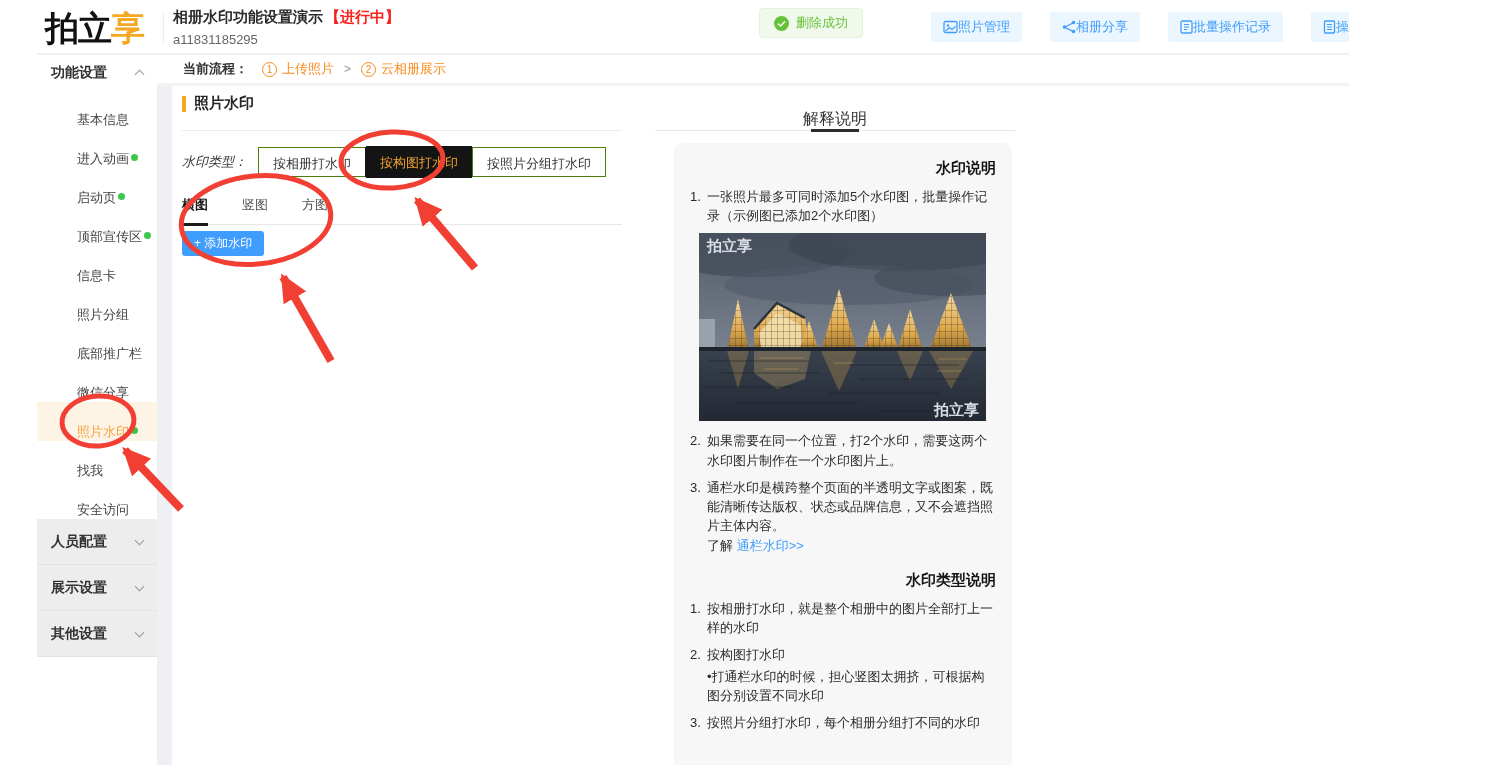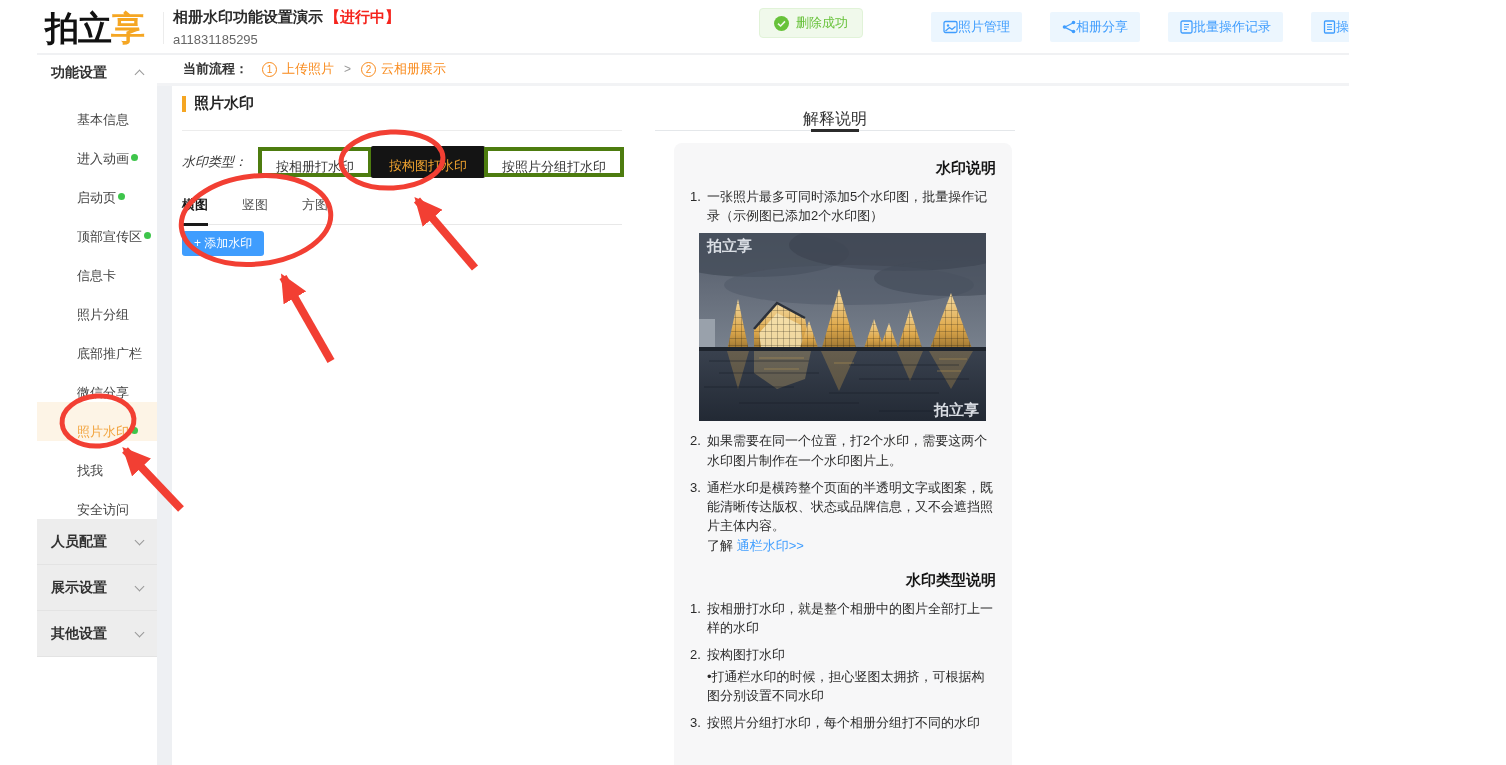--- a/index.html
+++ b/index.html
@@ -55,21 +55,21 @@
                 border-bottom:1px solid #e3e3e3; }
   .gray-strip { position:absolute; left:120px; top:86px; width:15px; height:679px; background:#eef0f3; }
 
   
   .section-title { position:absolute; left:145px; top:94px; display:flex; align-items:center; gap:8px;
                    font-size:15px; font-weight:bold; color:#262626; }
   .accent-bar { width:4px; height:16px; background:#f5a623; }
   .title-divider { position:absolute; left:145px; top:130px; width:440px; height:1px; background:#ececec; }
   .type-row { position:absolute; left:145px; top:146px; display:flex; align-items:center; }
   .type-label { font-size:13px; color:#333; margin-right:12px;font-style:italic; }
-  .seg-btn { height:30px; padding:7px 14px; font-size:13px; border:4px solid #4d7c0f; background:#fff;
+  .seg-btn { height:30px; padding:7px 14px; font-size:13px; border:1px solid #4d7c0f; background:#fff;
              color:#333; cursor:pointer; margin-left:-1px; }
   .seg-btn.selected { background:#141414; color:#f0a32f; border-color:#141414; height:32px; border-radius:2px; }
   .tabs { position:absolute; left:145px; top:196px; width:440px; display:flex; gap:34px;
           border-bottom:1px solid #e8e8e8; }
   .tab { font-size:13px; color:#555; padding-bottom:9px; cursor:pointer; }
   .tab.active { color:#1a1a1a; font-weight:bold; border-bottom:3px solid #1a1a1a; margin-bottom:-2px; }
   .add-btn { position:absolute; left:145px; top:231px; height:25px; padding:0 12px; background:#3f9dfe;
              color:#fff; font-size:12px; border:none; border-radius:3px; cursor:pointer; }
 
   

